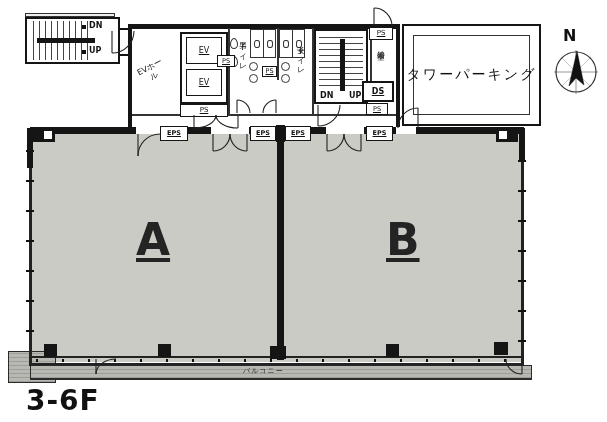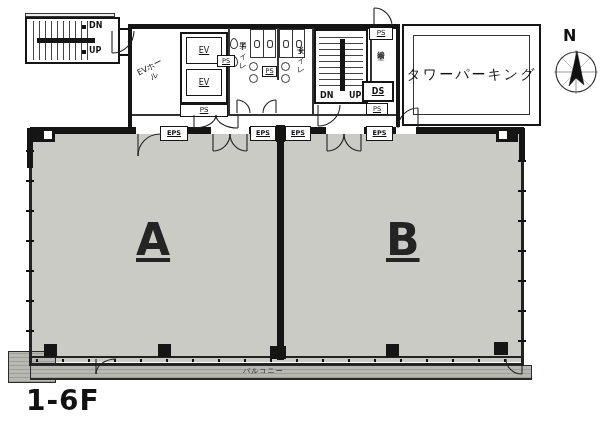--- a/index.html
+++ b/index.html
@@ -181,21 +181,21 @@
   <div class="compass-n">N</div>
   <svg class="abs" style="left:548px;top:42px;" width="56" height="56" viewBox="0 0 56 56">
     <line x1="6" y1="30" x2="50" y2="30" stroke="#999" stroke-width="1"></line>
     <line x1="28" y1="8" x2="28" y2="52" stroke="#999" stroke-width="1"></line>
     <line x1="13" y1="15" x2="43" y2="45" stroke="#bbb" stroke-width="0.8"></line>
     <line x1="13" y1="45" x2="43" y2="15" stroke="#bbb" stroke-width="0.8"></line>
     <circle cx="28" cy="30" r="20" fill="none" stroke="#333" stroke-width="1.2"></circle>
     <polygon points="29,9 36,43 28,36 21,44" fill="#111" stroke="#111" stroke-width="0.5"></polygon>
   </svg>
 
-  <div class="floor-title">1-6F</div>
+  <div class="floor-title">3-6F</div>
 
   <svg class="overlay" width="607" height="422" viewBox="0 0 607 422">
     <g stroke="#222" stroke-width="1.1" fill="none">
 
       <path d="M160,134 A22,22 0 0 0 138,156"></path>
         <path d="M138,134 L138,156"></path>
 
       <path d="M230,134 A17,17 0 0 1 213,151"></path>
         <path d="M213,134 L213,151"></path>
       <path d="M230,134 A17,17 0 0 0 247,151"></path>

